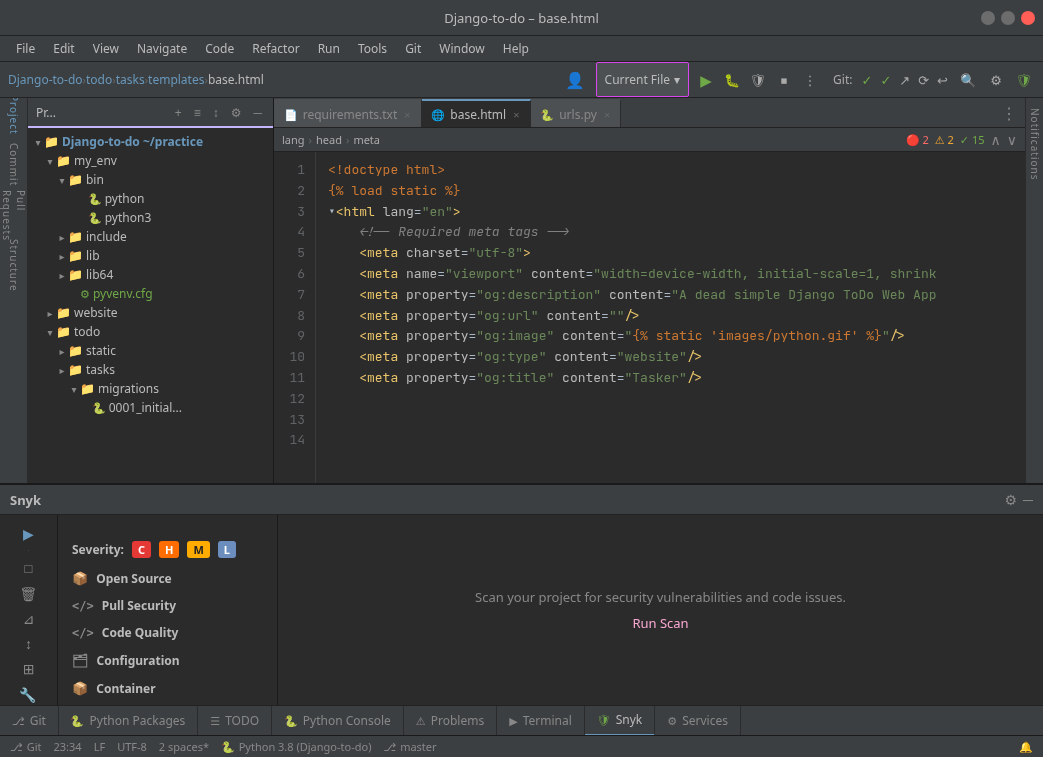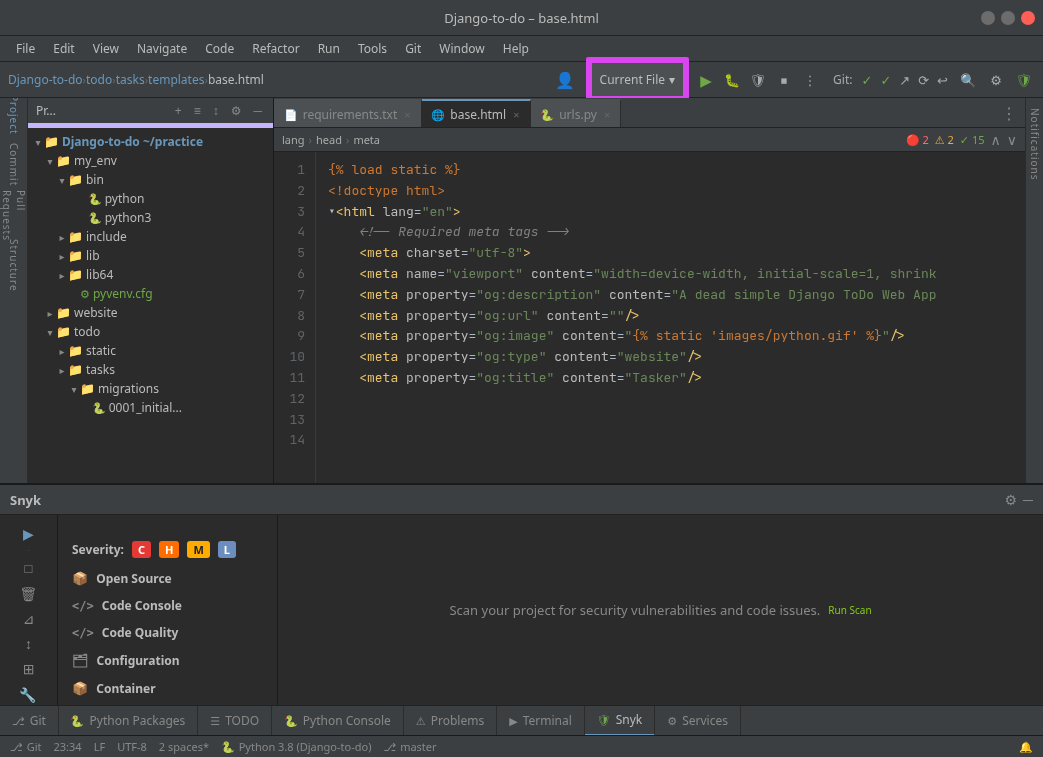--- a/index.html
+++ b/index.html
@@ -80,21 +80,21 @@
       color: #aaa;
     }
     .breadcrumb-sep { color: #666; font-size: 11px; }
     .breadcrumb-item { color: #6897bb; cursor: pointer; }
     .breadcrumb-item.active { color: #bbb; }
     .toolbar-spacer { flex: 1; }
     .run-config {
       display: flex;
       align-items: center;
       background: #4c5052;
-      border: 6px solid #d946ef;
+      border: 1px solid #d946ef;
       border-radius: 2px;
       padding: 8px 8px;
       gap: 4px;
       font-size: 12px;
       color: #bbb;
       cursor: pointer;
     }
     .toolbar-actions {
       display: flex;
       align-items: center;
@@ -156,21 +156,21 @@
       border-right: 1px solid #1a1a1a;
       overflow: hidden;
     }
     .panel-header {
       background: #3c3f41;
       height: 30px;
       display: flex;
       align-items: center;
       padding: 0 8px;
       gap: 6px;
-      border-bottom: 5px solid #c4b5fd;
+      border-bottom: 2px solid #c4b5fd;
     }
     .panel-title {
       font-size: 12px;
       color: #bbb;
       flex: 1;
     }
     .panel-icon-btn {
       color: #888;
       cursor: pointer;
       font-size: 12px;
@@ -453,32 +453,32 @@
     .snyk-nav-icon {
       font-size: 13px;
       color: #888;
     }
 
     .snyk-content {
       flex: 1;
       display: flex;
       align-items: center;
       justify-content: center;
-      flex-direction: row;
+      flex-direction: column;
       gap: 8px;
     }
     .snyk-message {
       font-size: 13px;
       color: #888;
       text-align: center;
     }
     .snyk-run-btn {
-      color: #84cc16;
-      cursor: pointer;
-      font-size: 10px;
+      color: #f9a8d4;
+      cursor: pointer;
+      font-size: 13px;
       text-decoration: none;
     }
 
     
     .status-bar {
       background: #3c3f41;
       height: 22px;
       display: flex;
       align-items: center;
       padding: 0 10px;
@@ -768,22 +768,22 @@
         <div>7</div>
         <div>8</div>
         <div>9</div>
         <div>10</div>
         <div>11</div>
         <div>12</div>
         <div>13</div>
         <div>14</div>
       </div>
       <div class="code-content">
+        <div class="code-line"><span class="kw">&lt;!doctype html&gt;</span></div>
         <div class="code-line"><span class="template-tag">{% load static %}</span></div>
-        <div class="code-line"><span class="kw">&lt;!doctype html&gt;</span></div>
         <div class="code-line"><span class="punct">▾</span><span class="tag">&lt;html</span> <span class="attr">lang</span>=<span class="str">"en"</span><span class="tag">&gt;</span></div>
         <div class="code-line">    <span class="comment">&lt;!-- Required meta tags --&gt;</span></div>
         <div class="code-line">    <span class="tag">&lt;meta</span> <span class="attr">charset</span>=<span class="str">"utf-8"</span><span class="tag">&gt;</span></div>
         <div class="code-line">    <span class="tag">&lt;meta</span> <span class="attr">name</span>=<span class="str">"viewport"</span> <span class="attr">content</span>=<span class="str">"width=device-width, initial-scale=1, shrink</span></div>
         <div class="code-line"></div>
         <div class="code-line">    <span class="tag">&lt;meta</span> <span class="attr">property</span>=<span class="str">"og:description"</span> <span class="attr">content</span>=<span class="str">"A dead simple Django ToDo Web App</span></div>
         <div class="code-line">    <span class="tag">&lt;meta</span> <span class="attr">property</span>=<span class="str">"og:url"</span> <span class="attr">content</span>=<span class="str">""</span><span class="tag">/&gt;</span></div>
         <div class="code-line">    <span class="tag">&lt;meta</span> <span class="attr">property</span>=<span class="str">"og:image"</span> <span class="attr">content</span>=<span class="str">"</span><span class="template-tag">{% static 'images/python.gif' %}</span><span class="str">"</span><span class="tag">/&gt;</span></div>
         <div class="code-line">    <span class="tag">&lt;meta</span> <span class="attr">property</span>=<span class="str">"og:type"</span> <span class="attr">content</span>=<span class="str">"website"</span><span class="tag">/&gt;</span></div>
         <div class="code-line">    <span class="tag">&lt;meta</span> <span class="attr">property</span>=<span class="str">"og:title"</span> <span class="attr">content</span>=<span class="str">"Tasker"</span><span class="tag">/&gt;</span></div>
@@ -823,21 +823,21 @@
           <span class="sev-badge sev-h">H</span>
           <span class="sev-badge sev-m">M</span>
           <span class="sev-badge sev-l">L</span>
         </div>
         <div class="snyk-nav-item">
           <span class="snyk-nav-icon">📦</span>
           <span>Open Source</span>
         </div>
         <div class="snyk-nav-item">
           <span class="snyk-nav-icon" style="font-family:monospace;font-size:12px;">&lt;/&gt;</span>
-          <span>Code Console</span>
+          <span>Pull Security</span>
         </div>
         <div class="snyk-nav-item">
           <span class="snyk-nav-icon" style="font-family:monospace;font-size:12px;">&lt;/&gt;</span>
           <span>Code Quality</span>
         </div>
         <div class="snyk-nav-item">
           <span class="snyk-nav-icon">🗂</span>
           <span>Configuration</span>
         </div>
         <div class="snyk-nav-item">

